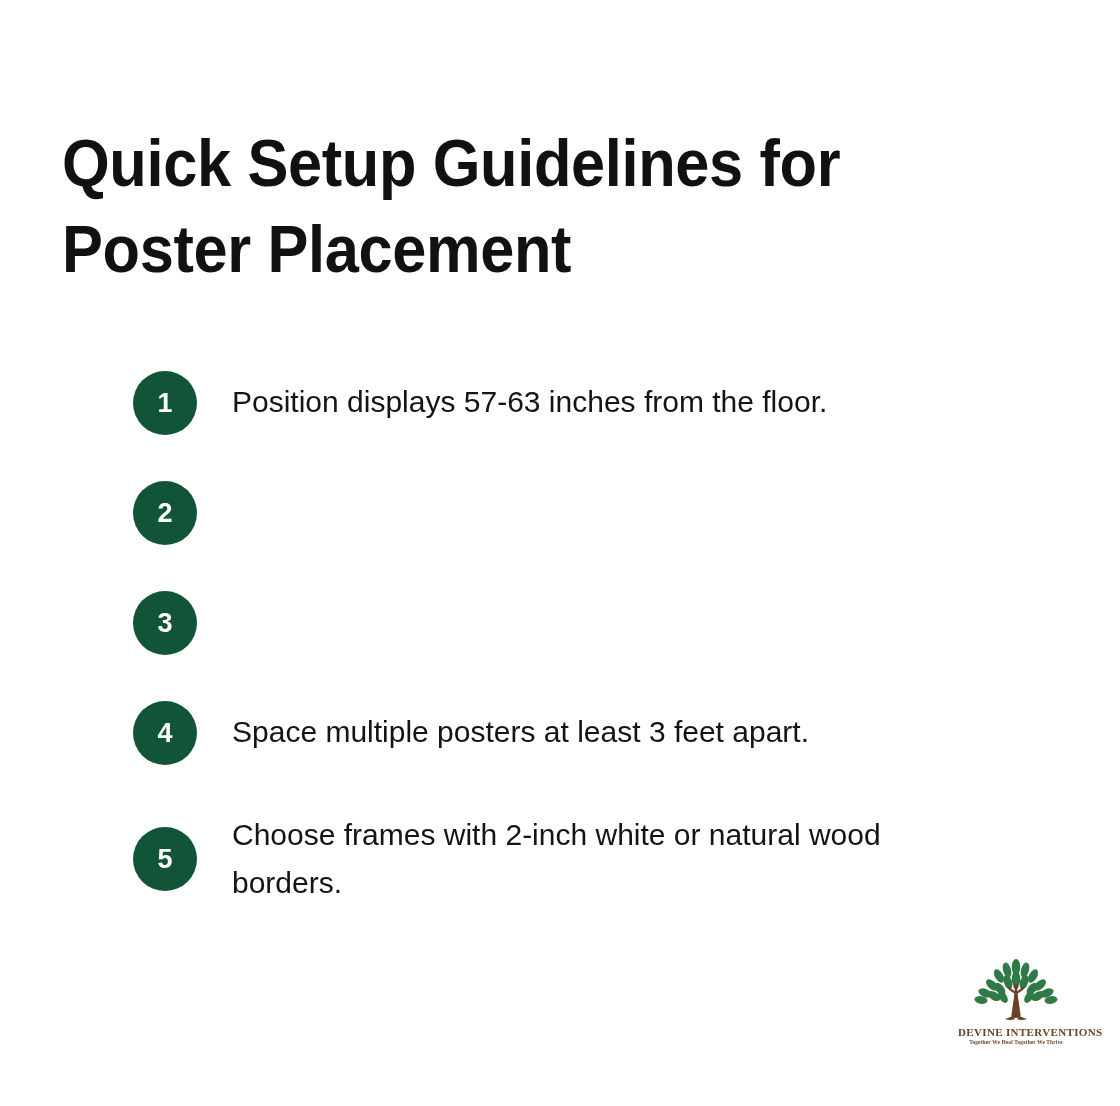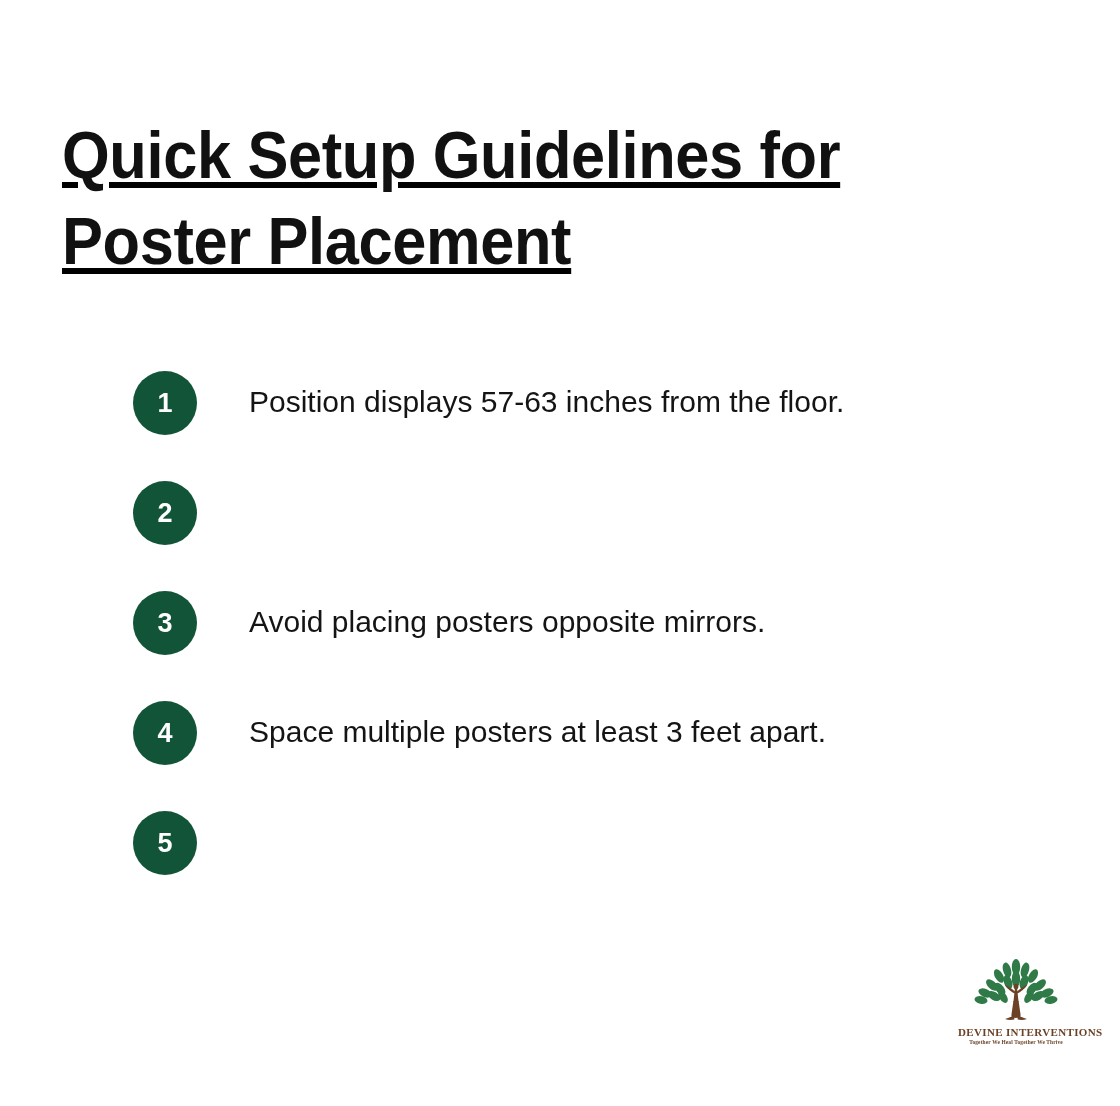--- a/index.html
+++ b/index.html
@@ -18,23 +18,22 @@
     height: 1106px;
     background: #ffffff;
     overflow: hidden;
     box-sizing: border-box;
   }
 
   
   .title-block {
     position: absolute;
     left: 62px;
-    top: 112px;
+    top: 120px;
     width: 940px;
-    text-decoration: underline;
   }
   .title-line {
     font-family: "Liberation Sans Narrow", "Liberation Sans", sans-serif;
     font-weight: 700;
     font-size: 66px;
     line-height: 86px;
     letter-spacing: -0.4px;
     color: #111111;
     white-space: nowrap;
     transform: scaleX(0.93);
@@ -67,21 +66,21 @@
     color: #ffffff;
     font-family: "Liberation Sans", sans-serif;
     font-weight: 700;
     font-size: 27px;
     line-height: 64px;
     text-align: center;
     user-select: none;
   }
   .guideline-text {
     flex: 1 1 auto;
-    margin-left: 52px;
+    margin-left: 35px;
     max-width: 735px;
     font-family: "Liberation Sans", sans-serif;
     font-weight: 400;
     font-size: 30px;
     line-height: 48px;
     color: #141414;
     padding-top: 7px;
   }
   .guideline-item:last-child .guideline-text {
     padding-top: 0;
@@ -136,30 +135,30 @@
       <div class="badge">1</div>
       <div class="guideline-text">Position displays 57-63 inches from the floor.</div>
     </div>
 
     <div class="guideline-item">
       <div class="badge">2</div>
     </div>
 
     <div class="guideline-item">
       <div class="badge">3</div>
-      <div class="guideline-text">Avoid placing posters opposite mirrors.</div>
     </div>
 
     <div class="guideline-item">
       <div class="badge">4</div>
       <div class="guideline-text">Space multiple posters at least 3 feet apart.</div>
     </div>
 
     <div class="guideline-item">
       <div class="badge">5</div>
+      <div class="guideline-text">Choose frames with 2-inch white or natural wood borders.</div>
     </div>
 
   </div>
 
   <div class="logo">
     <svg class="logo-mark" viewBox="0 0 92 66" aria-hidden="true">
       <g fill="#2f7a46">
         <ellipse cx="46" cy="9" rx="4.2" ry="8" transform="rotate(0 46 9)"></ellipse>
         <ellipse cx="37" cy="12" rx="4" ry="7.6" transform="rotate(-16 37 12)"></ellipse>
         <ellipse cx="55" cy="12" rx="4" ry="7.6" transform="rotate(16 55 12)"></ellipse>

